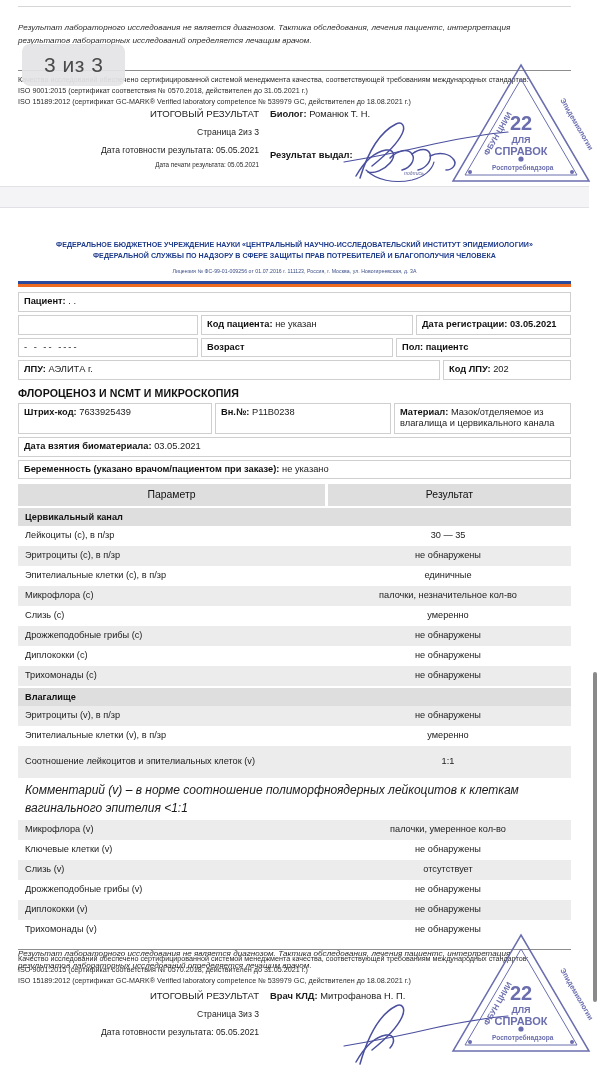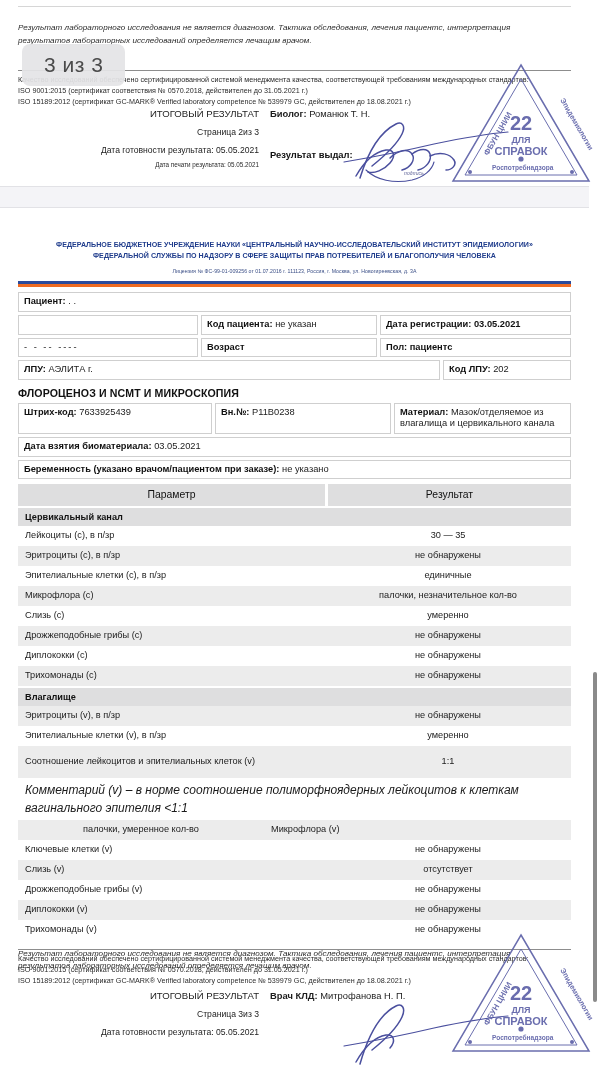--- a/index.html
+++ b/index.html
@@ -298,34 +298,34 @@
       <div class="inforow">
         <div class="cell grow">
           <b>Пациент:</b>
           <span class="val">. .</span>
         </div>
       </div>
       <div class="inforow">
         <div class="cell" style="width:180px;">
           <span class="val"></span>
         </div>
-        <div class="cell" style="width:176px;">
+        <div class="cell" style="width:212px;">
           <b>Код пациента:</b>
           <span class="val">не указан</span>
         </div>
         <div class="cell grow">
           <b>Дата регистрации:</b>
           <b>03.05.2021</b>
         </div>
       </div>
       <div class="inforow">
         <div class="cell" style="width:180px;">
           <span class="val redacted">- - -- ----</span>
         </div>
-        <div class="cell" style="width:176px;">
+        <div class="cell" style="width:192px;">
           <b>Возраст</b>
           <span class="val"></span>
         </div>
         <div class="cell grow">
           <b>Пол:</b>
           <b>пациентс</b>
         </div>
       </div>
       <div class="inforow">
         <div class="cell grow">
@@ -417,22 +417,22 @@
           <div class="drow zebra-a">
             <div class="dcell dparam">Эпителиальные клетки (v), в п/зр</div>
             <div class="dcell dres">умеренно</div>
           </div>
           <div class="drow zebra-b tall">
             <div class="dcell dparam">Соотношение лейкоцитов и эпителиальных клеток (v)</div>
             <div class="dcell dres">1:1</div>
           </div>
           <div class="comment-row">Комментарий (v) – в норме соотношение полиморфноядерных лейкоцитов к клеткам вагинального эпителия &lt;1:1</div>
           <div class="drow zebra-b">
+            <div class="dcell dparam">Микрофлора (v)</div>
             <div class="dcell dres">палочки, умеренное кол-во</div>
-            <div class="dcell dparam">Микрофлора (v)</div>
           </div>
           <div class="drow zebra-a">
             <div class="dcell dparam">Ключевые клетки (v)</div>
             <div class="dcell dres">не обнаружены</div>
           </div>
           <div class="drow zebra-b">
             <div class="dcell dparam">Слизь (v)</div>
             <div class="dcell dres">отсутствует</div>
           </div>
           <div class="drow zebra-a">

